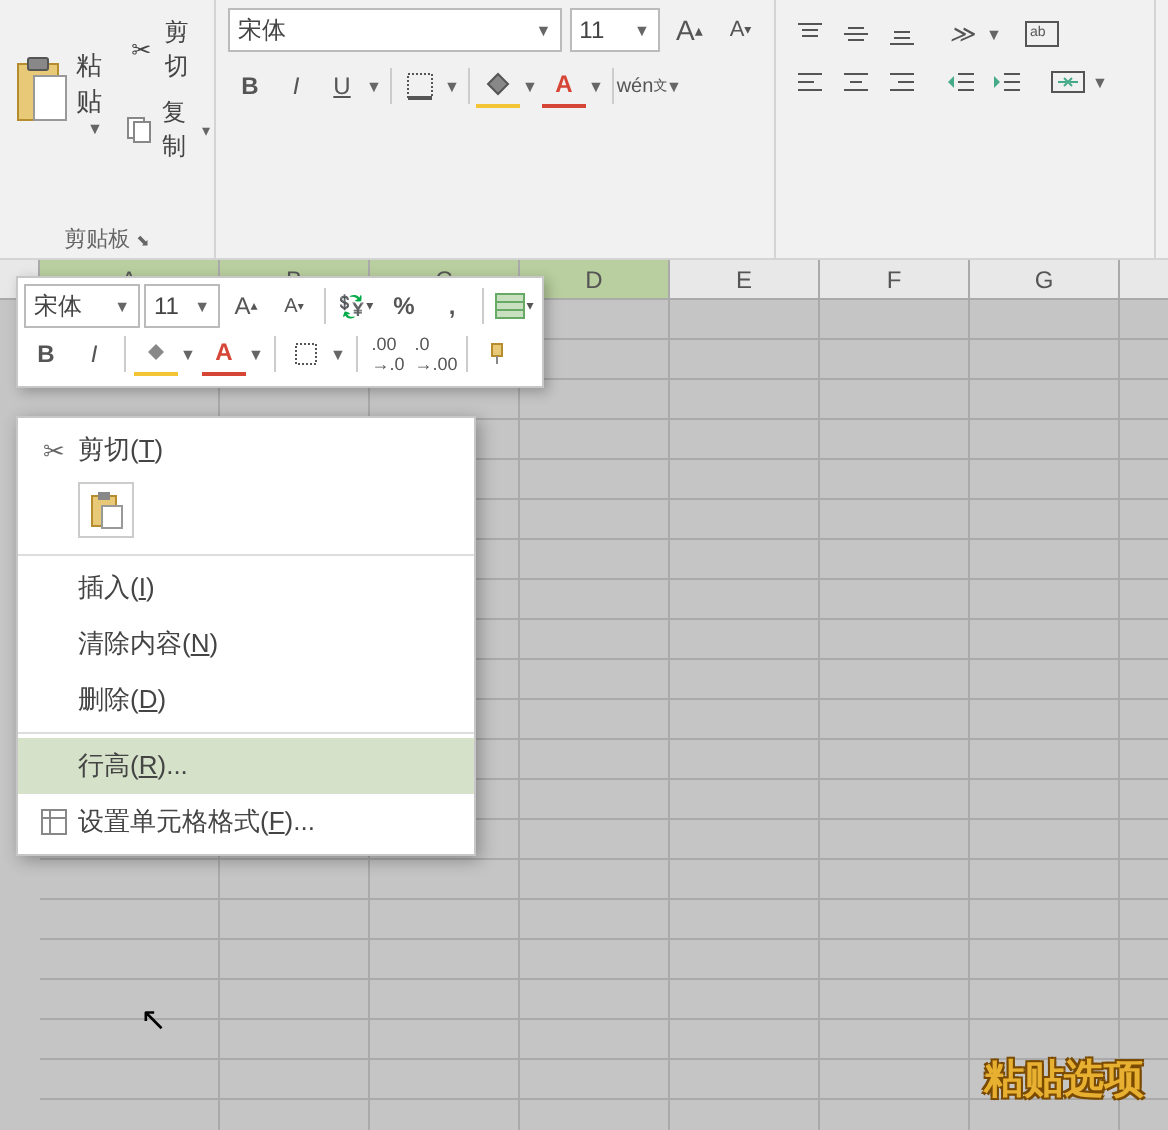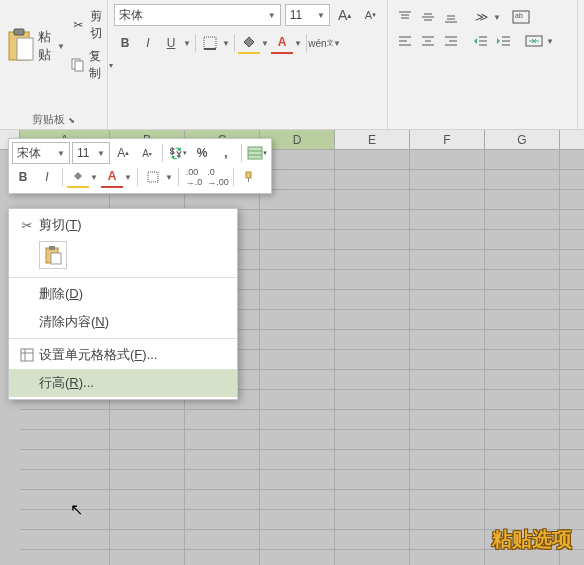--- a/index.html
+++ b/index.html
@@ -60,21 +60,21 @@
   <div class="group clipboard">
     <div style="display:flex">
       <div class="pastebtn">
         <div class="pasteicon">
           <svg width="30" height="36">
               <rect x="3" y="4" width="20" height="28" fill="#e8c978" stroke="#b58d2e"></rect>
               <rect x="8" y="1" width="10" height="6" rx="1" fill="#888" stroke="#555"></rect>
               <rect x="11" y="10" width="16" height="22" fill="#fff" stroke="#999"></rect>
             </svg>
         </div>
-        <div style="display:flex;flex-direction:row;align-items:center">
+        <div style="display:flex;flex-direction:column;align-items:center">
           <span class="pastetxt">粘贴</span>
           <span style="font-size:8px;color:#666">▼</span>
         </div>
       </div>
       <div class="minibtns">
         <div class="minibtn">
             <span class="mi">✂</span>
             <span>剪切</span>
           </div>
         <div class="minibtn">
@@ -529,41 +529,45 @@
         <svg width="18" height="20">
           <rect x="2" y="3" width="12" height="15" fill="#e8c978" stroke="#b58d2e"></rect>
           <rect x="5" y="1" width="6" height="4" fill="#888"></rect>
           <rect x="7" y="8" width="10" height="11" fill="#fff" stroke="#999"></rect>
         </svg>
       </div>
     </div>
   <div class="msep"></div>
   <div class="mitem">
       <span class="mic"></span>
-      <span><span>删除</span>(<span class="u">D</span>)</span>
+      <span><span>插入</span>(<span class="u">I</span>)</span>
     </div>
   <div class="mitem">
       <span class="mic"></span>
       <span><span>清除内容</span>(<span class="u">N</span>)</span>
     </div>
+  <div class="mitem">
+      <span class="mic"></span>
+      <span><span>删除</span>(<span class="u">D</span>)</span>
+    </div>
   <div class="msep"></div>
+  <div class="mitem hov">
+      <span class="mic"></span>
+      <span><span>行高</span>(<span class="u">R</span>)<span>...</span></span>
+    </div>
   <div class="mitem">
       <span class="mic">
         <svg width="14" height="14">
           <rect x="1" y="1" width="12" height="12" fill="#fff" stroke="#888"></rect>
           <line x1="1" y1="5" x2="13" y2="5" stroke="#888"></line>
           <line x1="5" y1="1" x2="5" y2="13" stroke="#888"></line>
         </svg>
       </span>
       <span><span>设置单元格格式</span>(<span class="u">F</span>)<span>...</span></span>
     </div>
-  <div class="mitem hov">
-      <span class="mic"></span>
-      <span><span>行高</span>(<span class="u">R</span>)<span>...</span></span>
-    </div>
 </div>
 
 <div class="arrow">
   
   
 </div>
 
 <div class="cursor">↖</div>
 
 <div class="watermark">粘贴选项</div>

